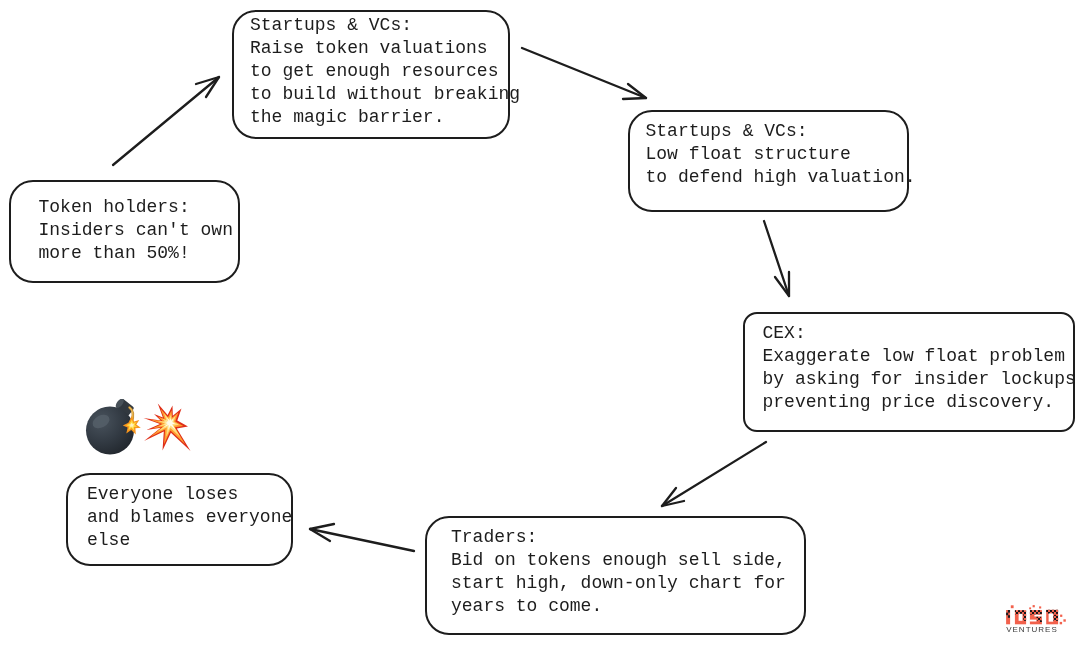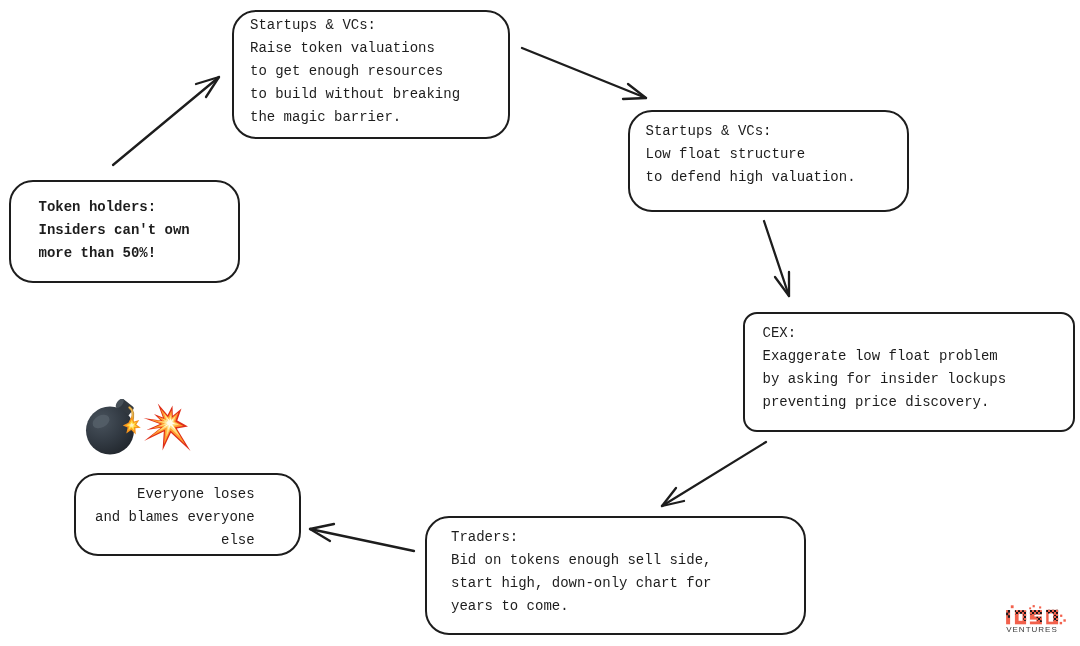--- a/index.html
+++ b/index.html
@@ -1,18 +1,18 @@
 <!DOCTYPE html>
 <html><head>
 <meta charset="utf-8">
 <style>
   html,body{margin:0;padding:0;}
   body{width:1080px;height:646px;background:#ffffff;overflow:hidden;position:relative;}
   .box{position:absolute;border:2.2px solid #1d1d1d;border-radius:24px;background:#fff;box-sizing:border-box;}
-  .box pre{position:absolute;margin:0;font-family:"Liberation Mono",monospace;font-size:14px;line-height:23px;color:#1d1d1d;}
+  .box pre{position:absolute;margin:0;font-family:"Liberation Mono",monospace;font-size:18px;line-height:23px;color:#1d1d1d;}
   svg.overlay{position:absolute;left:0;top:0;}
 </style>
 </head>
 <body>
 
 <div class="box" style="left:232px;top:10px;width:278px;height:129px;">
 <pre style="left:16px;top:2px;">Startups &amp; VCs:
 Raise token valuations
 to get enough resources
 to build without breaking
@@ -32,28 +32,28 @@
 preventing price discovery.</pre>
 </div>
 
 <div class="box" style="left:425px;top:516px;width:381px;height:119px;">
 <pre style="left:24px;top:8px;">Traders:
 Bid on tokens enough sell side,
 start high, down-only chart for
 years to come.</pre>
 </div>
 
-<div class="box" style="left:74px;top:473px;width:227px;height:83px;text-align:right;">
+<div class="box" style="left:66px;top:473px;width:227px;height:93px;">
 <pre style="left:19px;top:7.5px;">Everyone loses
 and blames everyone
 else</pre>
 </div>
 
 <div class="box" style="left:9px;top:180px;width:231px;height:103px;">
-<pre style="left:27.5px;top:13.5px;font-weight:bold;">Token holders:
+<pre style="left:27.5px;top:13.5px;">Token holders:
 Insiders can't own
 more than 50%!</pre>
 </div>
 
 <svg class="overlay" width="1080" height="646" viewBox="0 0 1080 646" fill="none" stroke="#1d1d1d" stroke-width="2.3" stroke-linecap="round" stroke-linejoin="round">
 
   <path d="M113,165 L219,77"></path>
   <path d="M196,84 L219,77 L206,97"></path>
 
   <path d="M522,48 L646,98"></path>

